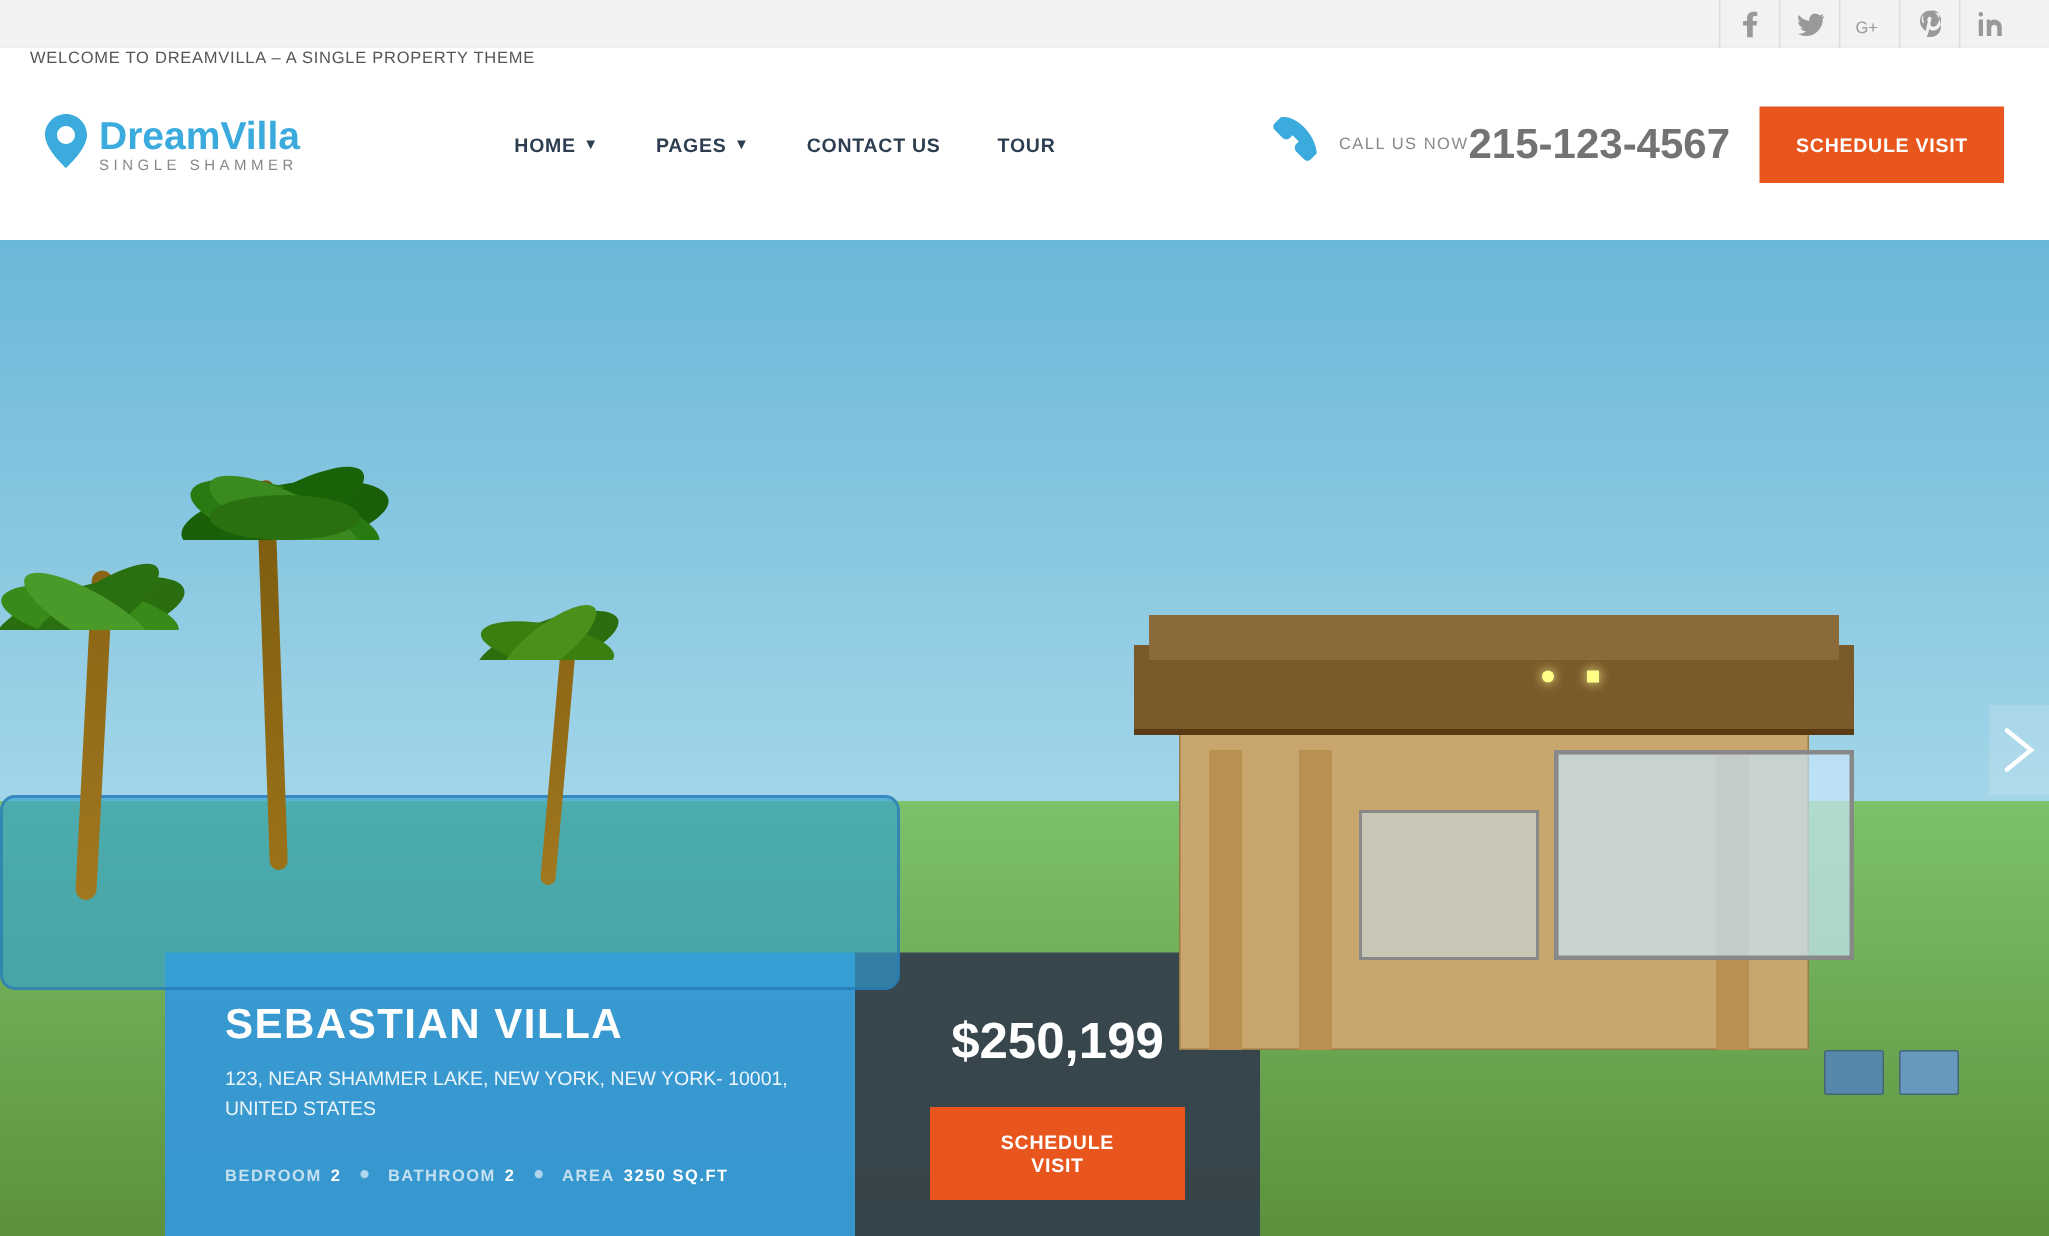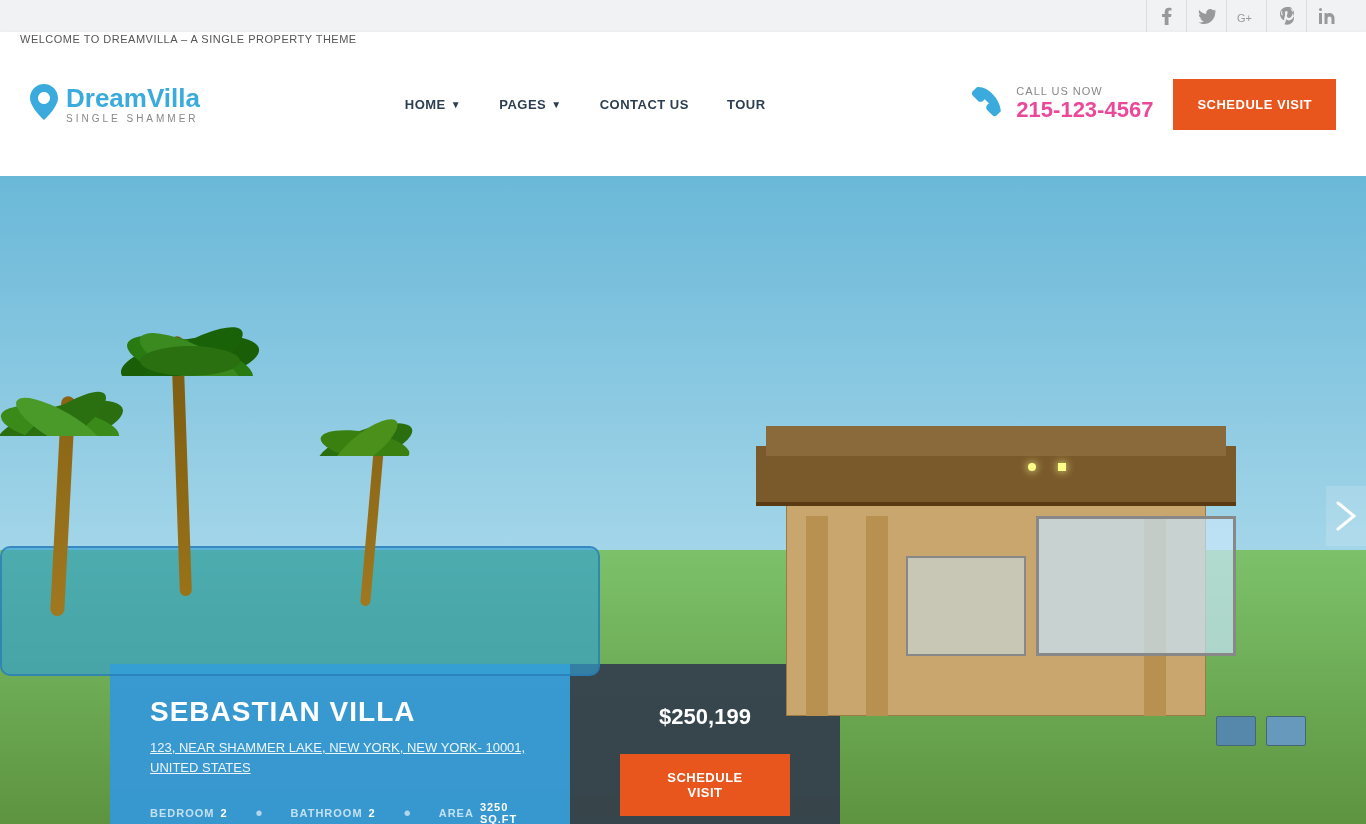--- a/index.html
+++ b/index.html
@@ -31,21 +31,21 @@
       justify-content: center;
       border-left: 1px solid #ddd;
       cursor: pointer;
       color: #777;
       font-size: 14px;
     }
 
     
     .header {
       background: #fff;
-      height: 144px;
+      height: 128px;
       display: flex;
       align-items: center;
       justify-content: space-between;
       padding: 0 30px;
       box-shadow: 0 1px 4px rgba(0,0,0,0.08);
     }
     .logo-area {
       display: flex;
       align-items: center;
       gap: 8px;
@@ -106,32 +106,33 @@
       display: flex;
       align-items: center;
       gap: 14px;
     }
     .phone-icon {
       color: #3aabdc;
       font-size: 30px;
     }
     .call-text-block {
       display: flex;
-      flex-direction: column;
+      flex-direction: row;
+      align-items: center;
     }
     .call-label {
       font-size: 11px;
       color: #888;
       letter-spacing: 1px;
       text-transform: uppercase;
     }
     .call-number {
-      font-size: 22px;
-      font-weight: 700;
-      color: #ec4899;
+      font-size: 28px;
+      font-weight: 700;
+      color: #737373;
     }
     .schedule-btn-header {
       background: #e8561e;
       color: #fff;
       border: none;
       padding: 18px 24px;
       font-size: 13px;
       font-weight: 700;
       letter-spacing: 0.5px;
       cursor: pointer;
@@ -197,26 +198,25 @@
       color: #fff;
       text-transform: uppercase;
       letter-spacing: 1px;
       margin-bottom: 10px;
     }
     .property-address {
       font-size: 13px;
       color: rgba(255,255,255,0.9);
       line-height: 1.5;
       margin-bottom: 24px;
-      text-decoration: underline;
     }
     .property-specs {
       display: flex;
       align-items: center;
-      gap: 16px;
+      gap: 0;
     }
     .spec-item {
       display: flex;
       align-items: center;
       gap: 6px;
       font-size: 11px;
       font-weight: 700;
       color: rgba(255,255,255,0.85);
       letter-spacing: 1px;
       text-transform: uppercase;
@@ -233,21 +233,21 @@
       background: rgba(52, 62, 76, 0.93);
       padding: 40px 50px;
       width: 270px;
       display: flex;
       flex-direction: column;
       align-items: center;
       justify-content: center;
       gap: 24px;
     }
     .property-price {
-      font-size: 22px;
+      font-size: 34px;
       font-weight: 700;
       color: #fff;
     }
     .schedule-btn-hero {
       background: #e8561e;
       color: #fff;
       border: none;
       padding: 16px 30px;
       font-size: 13px;
       font-weight: 700;

